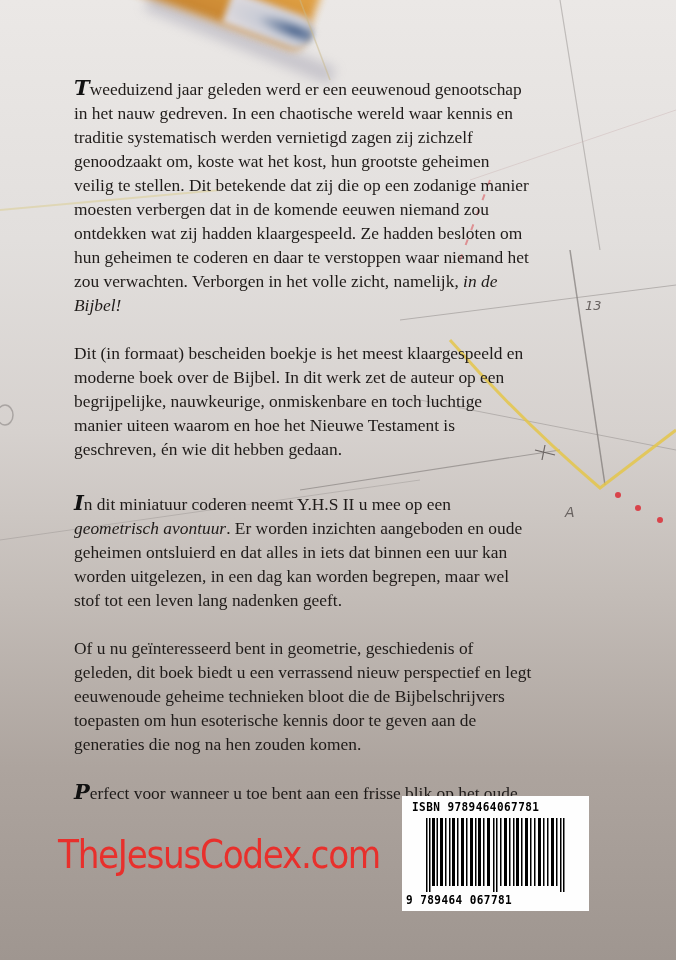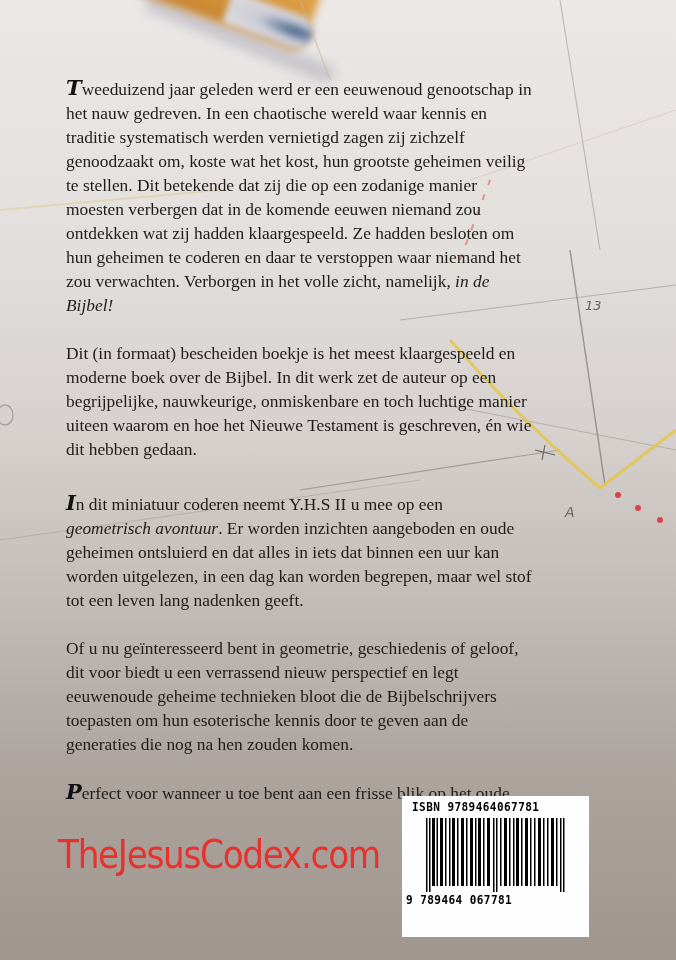--- a/index.html
+++ b/index.html
@@ -22,36 +22,36 @@
   .shadow {
     position: absolute; left: 140px; top: 30px; width: 200px; height: 18px;
     background: #8b8aa0; opacity: 0.35; transform: rotate(22deg); filter: blur(6px);
   }
   svg.lines { position: absolute; inset: 0; }
 
   .content {
     position: absolute; left: 62px; top: 76px; width: 470px;
     color: #1f1b19; font-size: 17.4px; line-height: 24px;
   }
-  .para { margin: 0 0 24px 4px; }
+  .para { margin: 0 0 24px 12px; }
   .para.tight { margin-bottom: 0; }
   .italic { font-style: italic; }
   .dropcap {
     font-family: "DejaVu Serif", serif; font-style: italic; font-weight: bold;
     font-size: 21px; color: #111;
   }
   .gap { height: 30px; }
 
   .website {
     position: absolute; left: 58px; top: 832px;
     font-family: "DejaVu Sans", sans-serif; font-size: 39px; color: #e8302c;
     letter-spacing: -1.5px; transform: scaleX(0.88); transform-origin: left;
   }
   .barcode-box {
-    position: absolute; left: 402px; top: 796px; width: 187px; height: 141px;
+    position: absolute; left: 402px; top: 796px; width: 187px; height: 115px;
     background: #fefefe;
   }
   .isbn-top {
     position: absolute; left: 10px; top: 3px; font-family: "DejaVu Sans Mono", monospace;
     font-size: 13px; font-weight: bold; letter-spacing: 0.5px; color: #000;
     transform: scaleX(0.85); transform-origin: left;
   }
   .bars { position: absolute; left: 24px; top: 22px; width: 140px; height: 74px; }
   .isbn-bottom {
     position: absolute; left: 4px; top: 96px; font-family: "DejaVu Sans Mono", monospace;
@@ -90,21 +90,21 @@
 
 <div class="content">
   <p class="para"><span class="dropcap">T</span><span>weeduizend jaar geleden werd er een eeuwenoud genootschap in het nauw gedreven. In een chaotische wereld waar kennis en traditie systematisch werden vernietigd zagen zij zichzelf genoodzaakt om, koste wat het kost, hun grootste geheimen veilig te stellen. Dit betekende dat zij die op een zodanige manier moesten verbergen dat in de komende eeuwen niemand zou ontdekken wat zij hadden klaargespeeld. Ze hadden besloten om hun geheimen te coderen en daar te verstoppen waar niemand het zou verwachten. Verborgen in het volle zicht, namelijk, </span><span class="italic">in de Bijbel!</span></p>
 
   <p class="para tight"><span>Dit (in formaat) bescheiden boekje is het meest klaargespeeld en moderne boek over de Bijbel. In dit werk zet de auteur op een begrijpelijke, nauwkeurige, onmiskenbare en toch luchtige manier uiteen waarom en hoe het Nieuwe Testament is geschreven, én wie dit hebben gedaan.</span><br></p>
 
   <div class="gap"></div>
 
   <p class="para"><span class="dropcap">I</span><span>n dit miniatuur coderen neemt Y.H.S II u mee op een </span><span class="italic">geometrisch avontuur</span><span>. Er worden inzichten aangeboden en oude geheimen ontsluierd en dat alles in iets dat binnen een uur kan worden uitgelezen, in een dag kan worden begrepen, maar wel stof tot een leven lang nadenken geeft.</span></p>
 
-  <p class="para"><span>Of u nu geïnteresseerd bent in geometrie, geschiedenis of geloof, dit voor biedt u een verrassend nieuw perspectief en legt eeuwenoude geheime technieken bloot die de Bijbelschrijvers toepasten om hun esoterische kennis door te geven aan de generaties die nog na hen zouden komen.</span></p>
+  <p class="para"><span>Of u nu geïnteresseerd bent in geometrie, geschiedenis of geleden, dit boek biedt u een verrassend nieuw perspectief en legt eeuwenoude geheime technieken bloot die de Bijbelschrijvers toepasten om hun esoterische kennis door te geven aan de generaties die nog na hen zouden komen.</span></p>
 
   <p class="para"><span class="dropcap">P</span><span>erfect voor wanneer u toe bent aan een frisse blik op het oude.</span></p>
 </div>
 
 <div class="website">TheJesusCodex.com</div>
 
 <div class="barcode-box">
   <div class="isbn-top">ISBN 9789464067781</div>
   <svg class="bars" viewBox="0 0 140 74" preserveAspectRatio="none">
     <g fill="#000">

